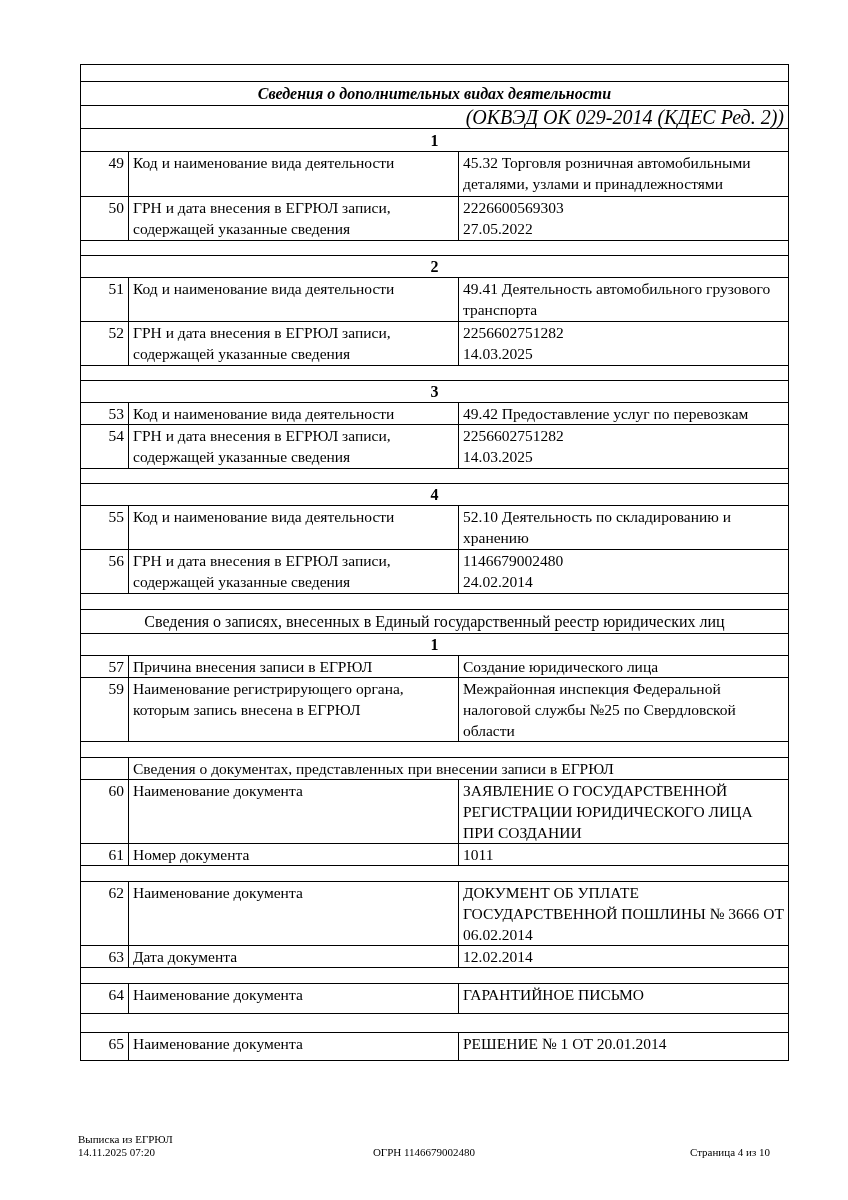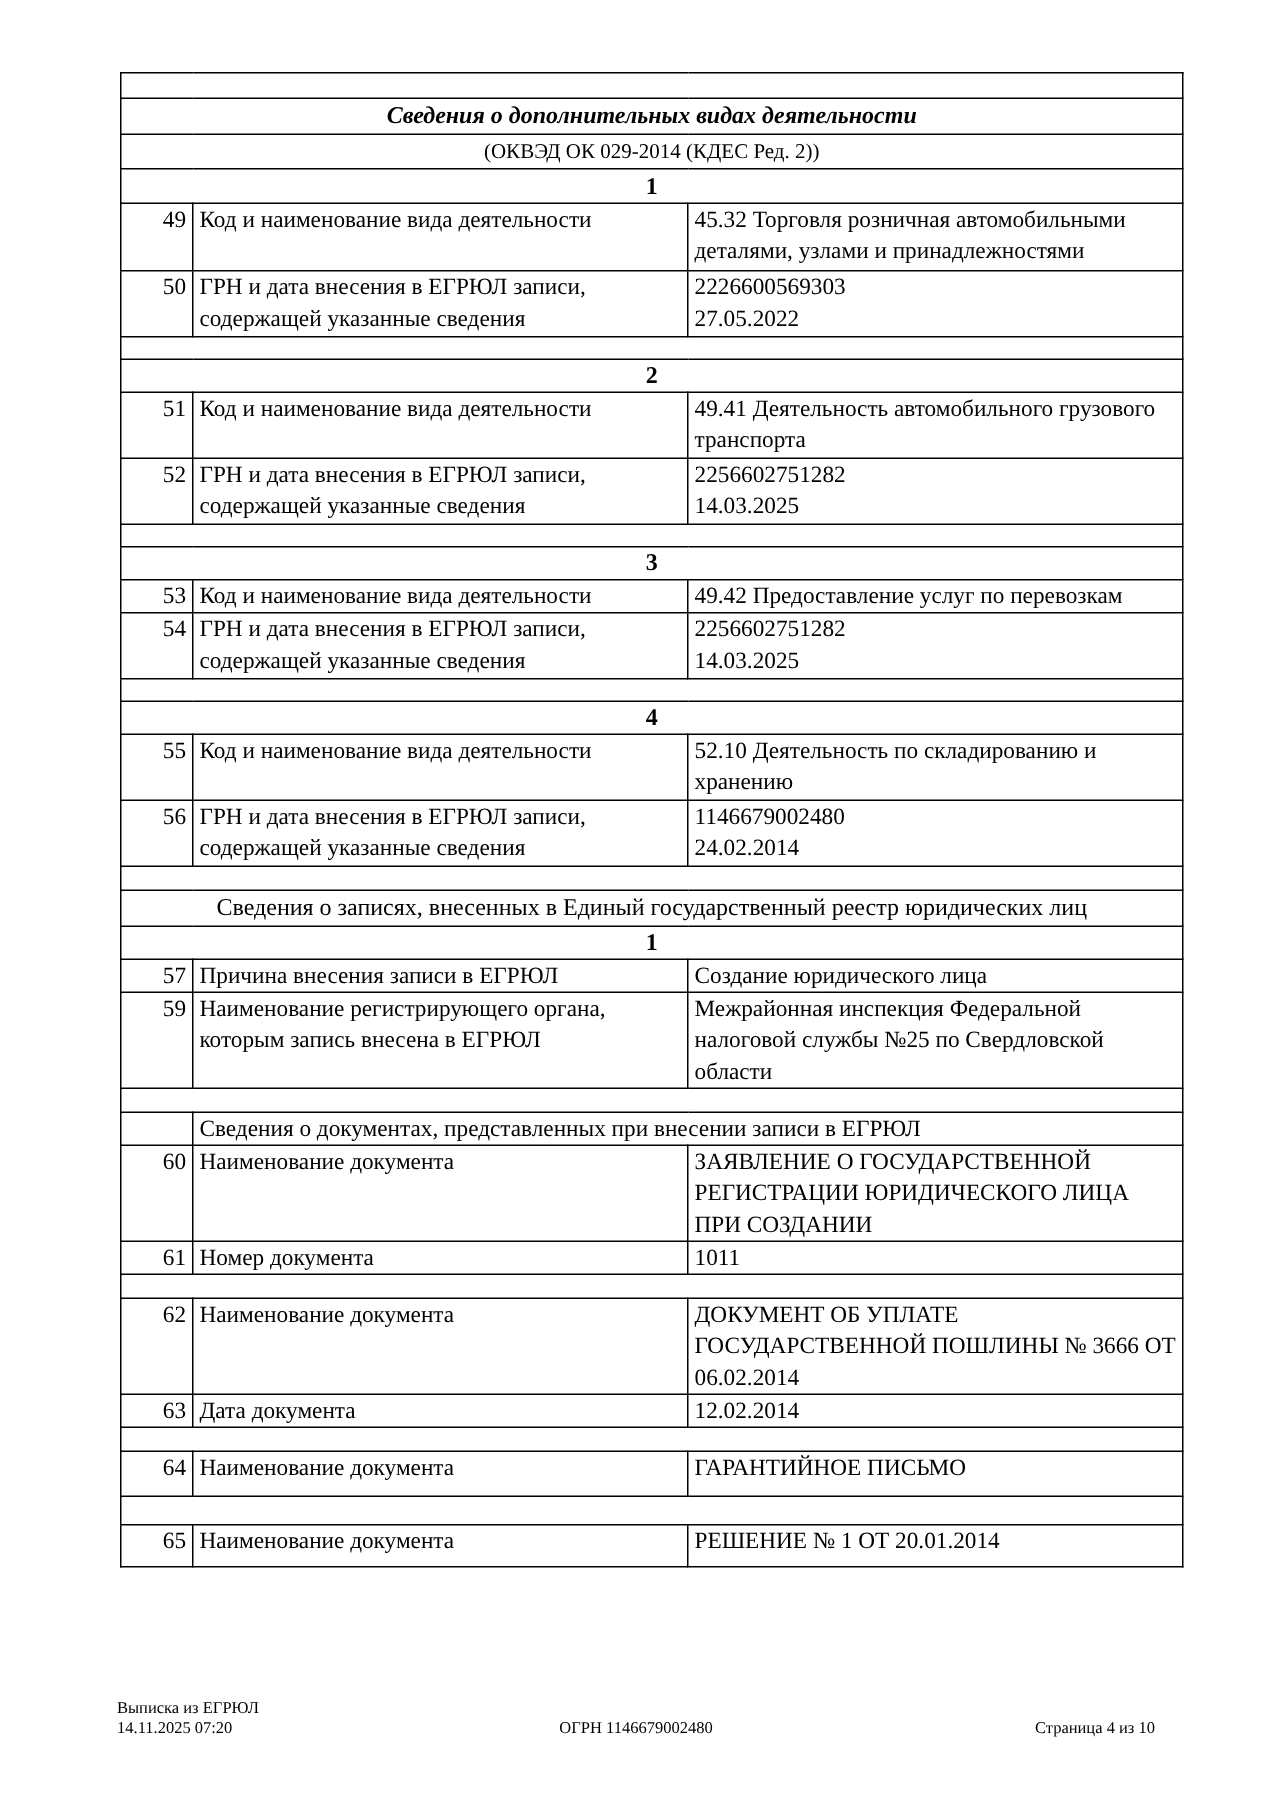--- a/index.html
+++ b/index.html
@@ -5,21 +5,21 @@
   html, body { margin: 0; padding: 0; }
   body {
     width: 848px; height: 1200px;
     background: #ffffff;
     position: relative;
     font-family: "Liberation Serif", serif;
     color: #000;
   }
   table.doc {
     position: absolute;
-    left: 80px; top: 48px;
+    left: 80px; top: 64px;
     width: 708px;
     border-collapse: collapse;
     table-layout: fixed;
     font-size: 15.5px;
     line-height: 21px;
     border-radius: 25px;
   }
   table.doc td {
     border: 1px solid #000;
     vertical-align: top;
@@ -30,22 +30,23 @@
   td.num-cell { text-align: right; padding: 0 2px; margin-left: 48px; }
   td.value-cell { white-space: pre-line; }
   tr.row-title td {
     text-align: center;
     font-weight: bold;
     font-style: italic;
     font-size: 16px;
     vertical-align: middle;
   }
   tr.row-subtitle td {
-    text-align: center;
-    font-size: 14px;
+    text-align: right;
+    font-style: italic;
+    font-size: 20px;
     vertical-align: middle;
   }
   tr.row-title-bold td {
     text-align: center;
     font-weight: normal;
     font-size: 16px;
     vertical-align: middle;
   }
   tr.row-entry-num td {
     text-align: center;

